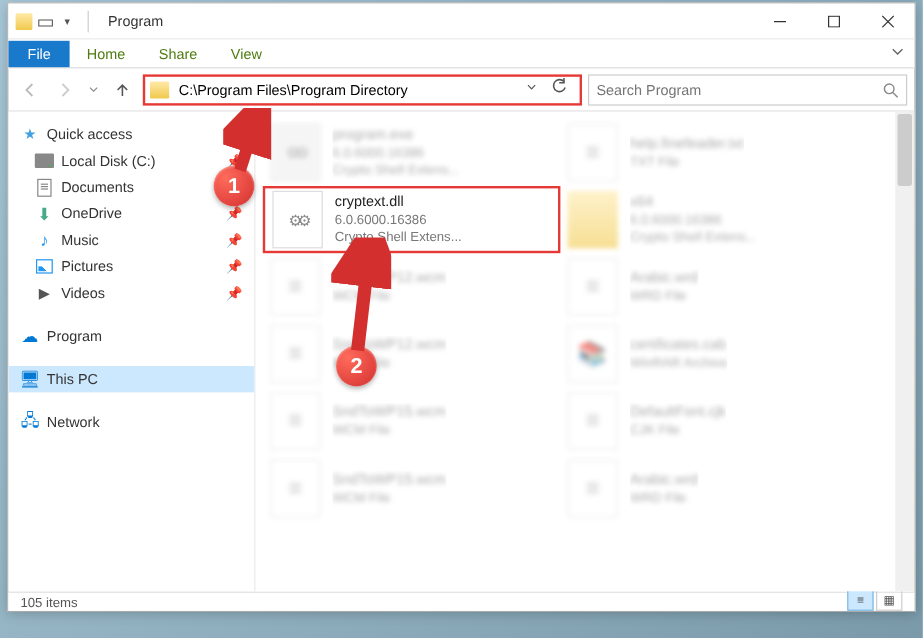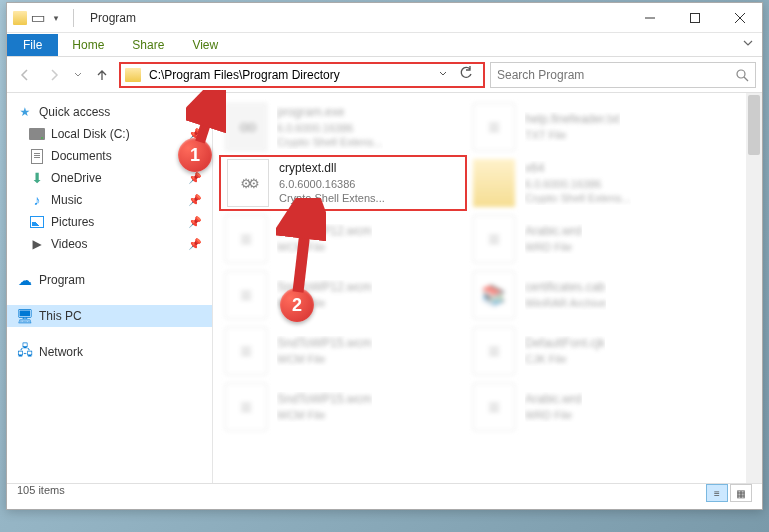--- a/index.html
+++ b/index.html
@@ -60,21 +60,21 @@
 .f-thumb.txt { background: #fff; }
 .f-thumb.txt::before { content: '≡'; color: #aaa; font-size: 20px; }
 .f-thumb.folder { background: linear-gradient(#ffe9a8, #f0c94d); border: none; }
 .f-thumb.rar { background: #fff; }
 .f-thumb.rar::before { content: '📚'; font-size: 20px; }
 .f-info { display: flex; flex-direction: column; font-size: 12px; line-height: 1.3; overflow: hidden; }
 .f-name { color: #222; white-space: nowrap; }
 .f-sub { color: #777; font-size: 11px; white-space: nowrap; }
 .scrollbar { position: absolute; right: 0; top: 0; bottom: 0; width: 16px; background: #f0f0f0; }
 .scrollbar-thumb { position: absolute; top: 2px; left: 2px; right: 2px; height: 60px; background: #ccc; border-radius: 2px; }
-.statusbar { height: 26px; border-top: 1px solid #e0e0e0; display: flex; align-items: flex-start; padding: 0 10px; font-size: 11px; color: #555; background: #fff; }
+.statusbar { height: 16px; border-top: 1px solid #e0e0e0; display: flex; align-items: flex-end; padding: 0 10px; font-size: 11px; color: #555; background: #fff; }
 .status-right { margin-left: auto; display: flex; gap: 2px; }
 .view-btn { width: 22px; height: 18px; border: 1px solid #ccc; display: flex; align-items: center; justify-content: center; font-size: 10px; cursor: pointer; }
 .view-btn.active { background: #cce8ff; border-color: #7ab8e0; }
 
 .callout { position: absolute; z-index: 50; pointer-events: none; }
 .badge { width: 34px; height: 34px; background: radial-gradient(circle at 30% 30%, #ff6b5b, #d32f2f); border-radius: 50%; color: #fff; font-weight: bold; font-size: 18px; display: flex; align-items: center; justify-content: center; box-shadow: 0 2px 4px rgba(0,0,0,0.3), inset 0 1px 2px rgba(255,255,255,0.4); }
 .arrow { position: absolute; }
 </style>
 </head>
 <body>

